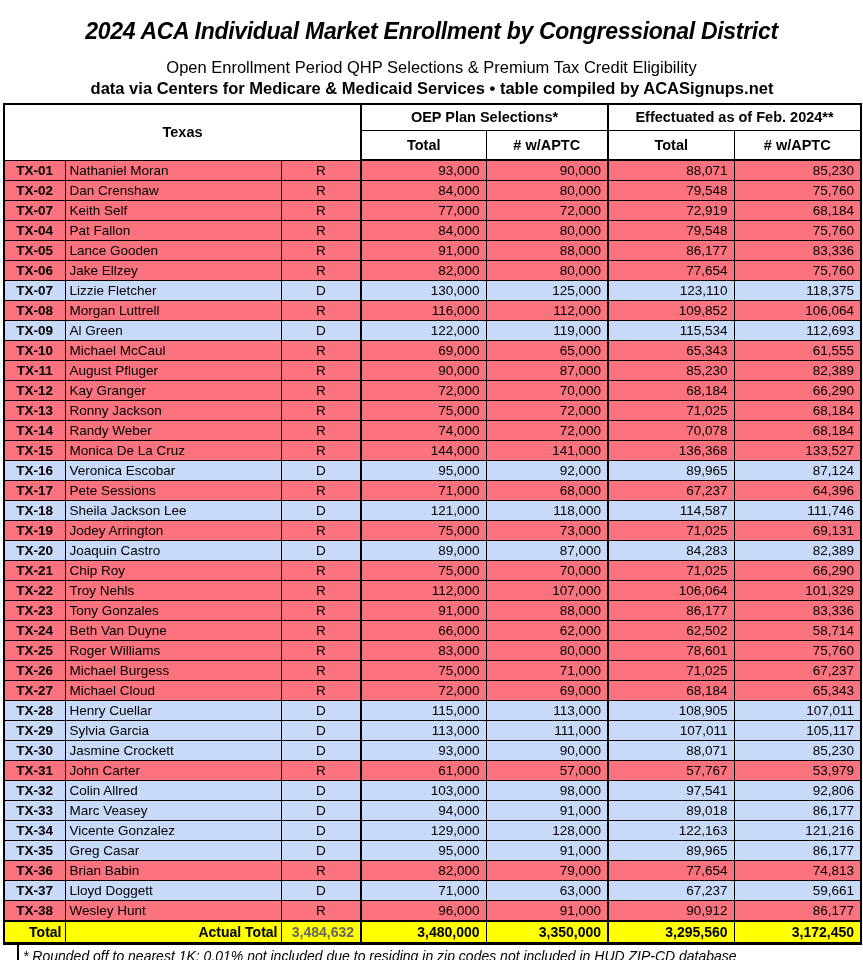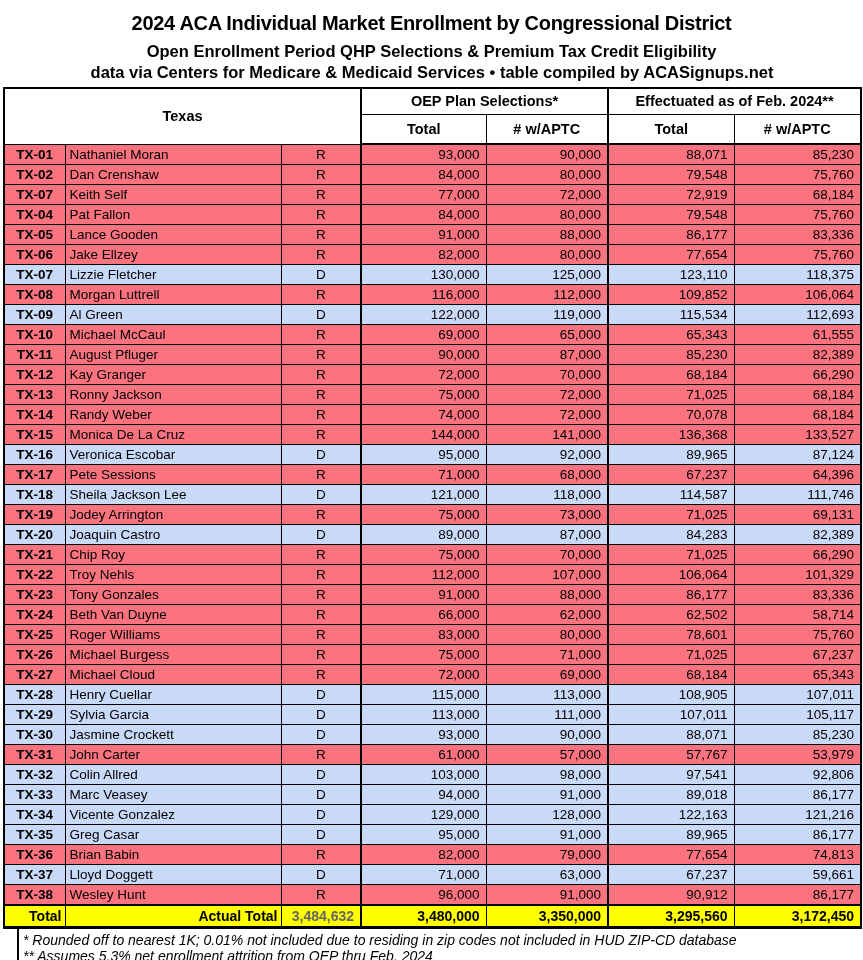--- a/index.html
+++ b/index.html
@@ -5,22 +5,22 @@
   * { box-sizing: border-box; }
   html, body { margin: 0; padding: 0; }
   body {
     width: 863px; height: 960px;
     background: #ffffff;
     font-family: "Liberation Sans", sans-serif;
     color: #000;
     overflow: hidden;
   }
   .titles { text-align: center; padding-top: 5px; }
-  .title-main { font-size: 20px; font-weight: bold; line-height: 28px; margin: 4px; letter-spacing: -0.3px; }
-  .title-sub  { font-size: 16.5px; font-weight: bold; line-height: 21px; margin: 1px 0 0 0; }
+  .title-main { font-size: 23px; font-weight: bold; line-height: 28px; margin: 12px; letter-spacing: -0.3px; font-style: italic; }
+  .title-sub  { font-size: 16.5px; font-weight: normal; line-height: 21px; margin: 1px 0 0 0; }
   .title-src  { font-size: 16.5px; font-weight: bold; line-height: 21px; margin: 0 0 4px 1px; }
 
   table.enroll {
     border-collapse: collapse;
     table-layout: fixed;
     width: 857px;
     margin-left: 3px;
     border: 2px solid #000;
   }
   th, td {

